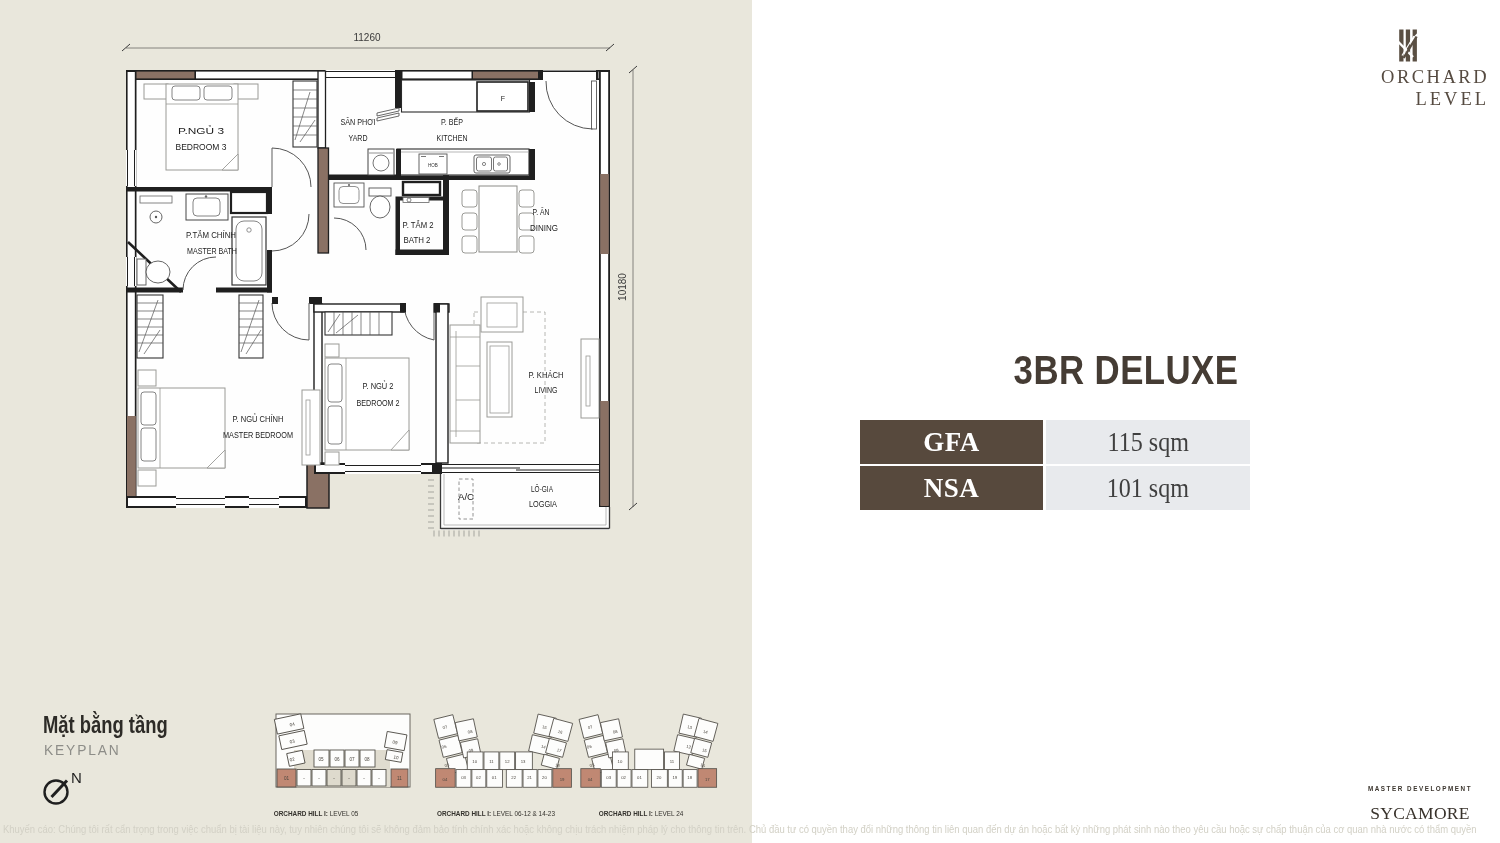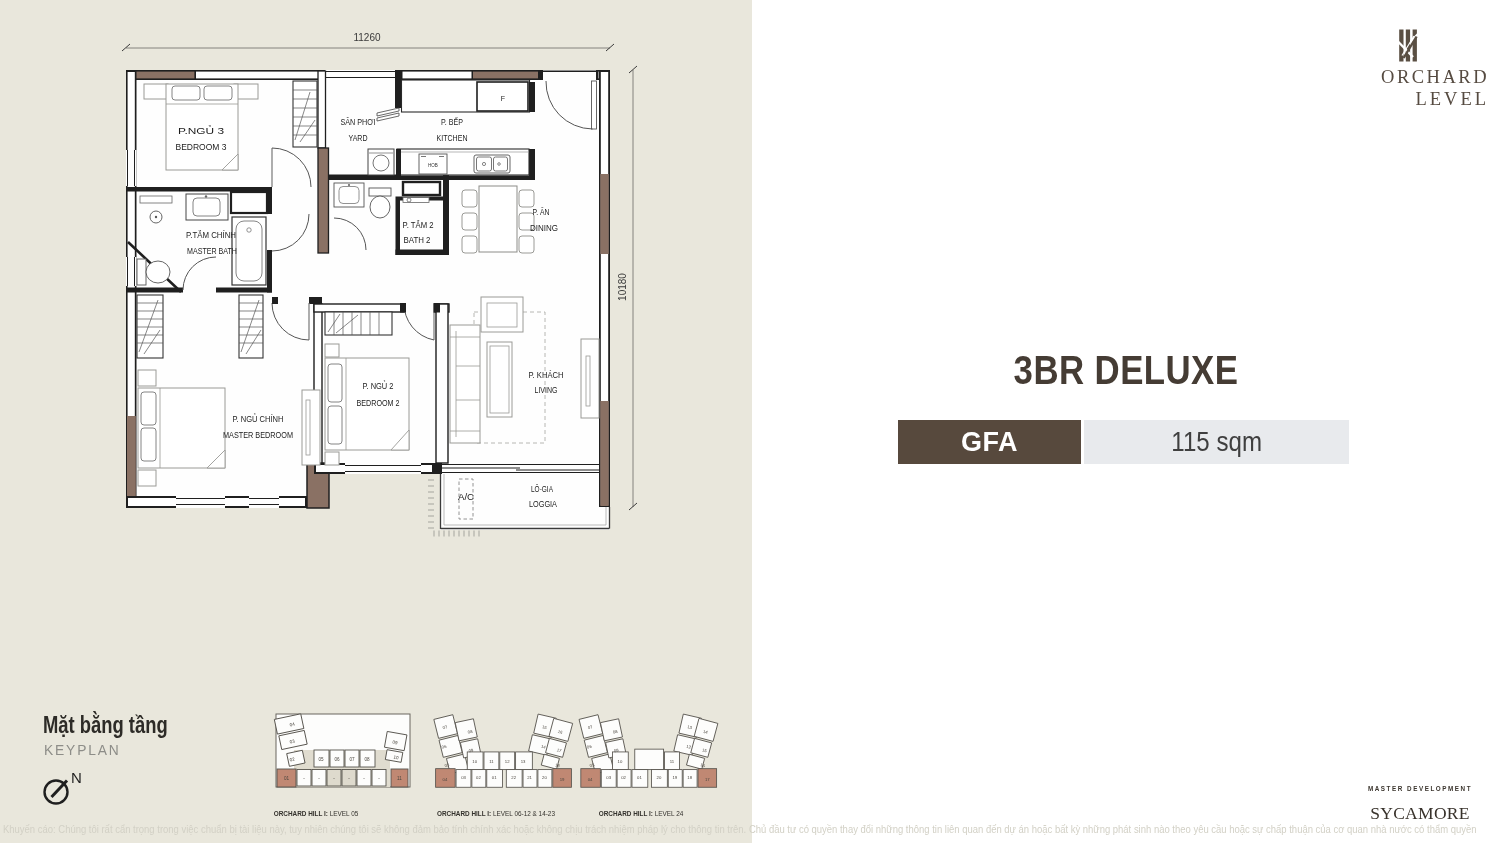--- a/index.html
+++ b/index.html
@@ -2,24 +2,24 @@
 <html><head>
 <meta charset="utf-8">
 <style>
   html,body{margin:0;padding:0;}
   body{width:1500px;height:843px;position:relative;overflow:hidden;
        font-family:"Liberation Sans", sans-serif;background:#ffffff;}
   #beige{position:absolute;left:0;top:0;width:752px;height:843px;background:#e9e7dc;}
   #plansvg{position:absolute;left:0;top:0;}
   .title{position:absolute;left:910px;top:348px;width:432px;text-align:center;
          font-size:40px;font-weight:bold;letter-spacing:0.5px;color:#453c34;transform:scaleX(0.87);}
-  table.spec{position:absolute;left:898px;top:420px;border-collapse:collapse;}
+  table.spec{position:absolute;left:860px;top:420px;border-collapse:collapse;font-family:Liberation Serif, serif;}
   table.spec td{padding:0;text-align:center;vertical-align:middle;}
   td.lab{width:183px;height:44px;background:#57493d;color:#fff;font-weight:bold;font-size:27px;letter-spacing:0.5px;}
-  td.val{width:265px;height:44px;background:#e8eaed;color:#3f3f3f;font-size:28px;margin-top:40px;}
+  td.val{width:204px;height:44px;background:#e8eaed;color:#3f3f3f;font-size:28px;margin-top:40px;}
   .vs{display:inline-block;transform:scaleX(0.86);}
   .gaprow{height:2px;}
   .gapcol{width:3px;}
   #mbt{position:absolute;left:43px;top:712px;font-size:23px;font-weight:bold;color:#2d2b27;transform:scaleX(0.80);transform-origin:0 0;letter-spacing:0px;}
   #keyplanlab{position:absolute;left:44px;top:741px;font-size:15px;letter-spacing:2px;color:#8d8d88;transform:scaleX(0.92);transform-origin:0 0;}
   #masterdev{position:absolute;left:1330px;top:785px;width:180px;text-align:center;
              font-size:6.3px;font-weight:bold;letter-spacing:1.55px;color:#3b352e;}
   #sycamore{position:absolute;left:1330px;top:803px;width:180px;text-align:center;
             font-family:"Liberation Serif",serif;font-size:17.5px;letter-spacing:0.3px;color:#38322b;}
   #disclaimer{position:absolute;left:3px;top:823px;width:1494px;font-size:10.5px;
@@ -662,20 +662,25 @@
 <table class="spec">
  <tbody>
       <tr>
         <td class="lab">GFA</td>
         <td class="gapcol"></td>
         <td class="val"><span class="vs">115 sqm</span></td>
       </tr>
  <tr class="gaprow">
         <td colspan="3"></td>
       </tr>
+ <tr>
+        <td class="lab">NSA</td>
+        <td class="gapcol"></td>
+        <td class="val"><span class="vs">101 sqm</span></td>
+      </tr>
 </tbody>
   </table>
 
 <div id="mbt">Mặt bằng tầng</div>
 <div id="keyplanlab">KEYPLAN</div>
 
 <div id="masterdev">MASTER DEVELOPMENT</div>
 <div id="sycamore">SYCAMORE</div>
 
 <div id="disclaimer">Khuyến cáo: Chúng tôi rất cẩn trọng trong việc chuẩn bị tài liệu này, tuy nhiên chúng tôi sẽ không đảm bảo tính chính xác hoặc không chịu trách nhiệm pháp lý cho thông tin trên. Chủ đầu tư có quyền thay đổi những thông tin liên quan đến dự án hoặc bất kỳ những phát sinh nào theo yêu cầu hoặc sự chấp thuận của cơ quan nhà nước có thẩm quyền</div>

